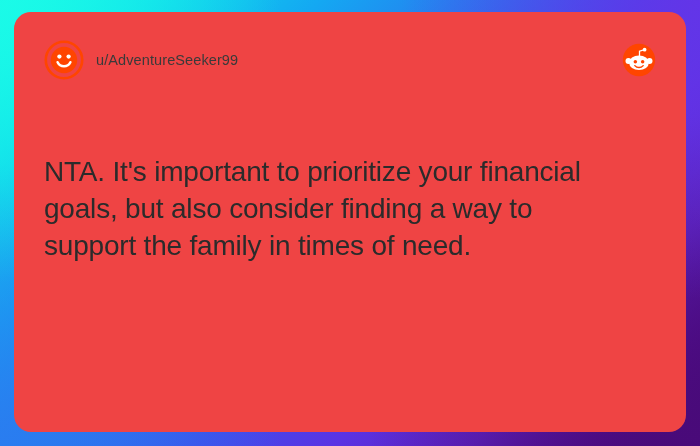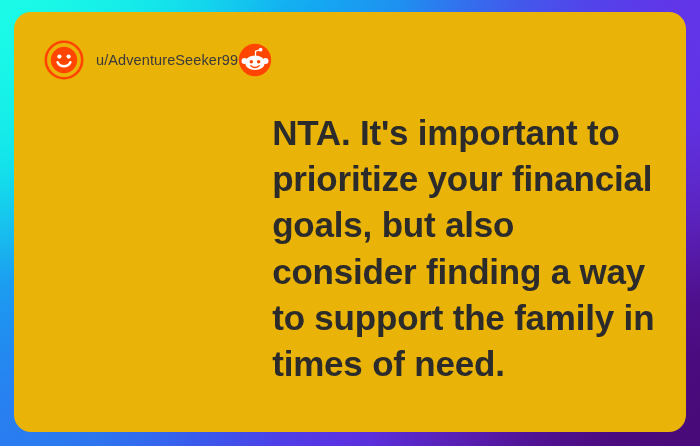--- a/index.html
+++ b/index.html
@@ -33,25 +33,25 @@
       radial-gradient(circle at 100% 0%, rgba(102,51,232,0.90) 0%, rgba(102,51,232,0) 36%),
       radial-gradient(circle at 0% 100%, rgba(43,123,240,0.85) 0%, rgba(43,123,240,0) 34%),
       radial-gradient(circle at 100% 100%, rgba(74,10,122,0.95) 0%, rgba(74,10,122,0) 40%);
     pointer-events:none;
   }
 
   .card {
     position:absolute;
     left:14px; top:12px;
     width:672px; height:420px;
-    background:#eab308;
+    background:#ef4444;
     border-radius:17px;
     padding:26px 30px 0 30px;
     display:flex;
-    flex-direction:row;
+    flex-direction:column;
   }
 
   
   .card-header {
     display:flex;
     align-items:center;
     height:44px;
     flex:0 0 auto;
   }
 
@@ -79,26 +79,26 @@
 
   
   .card-body {
     flex:1 1 auto;
     display:flex;
     align-items:flex-start;
     padding-top:72px;
   }
 
   .comment-text {
-    font-size:35px;
+    font-size:28px;
     line-height:1.32;
     color:#2B2B2B;
     letter-spacing:-0.2px;
     max-width:580px;
-    font-weight:700;
+    font-weight:400;
   }
 </style>
 </head>
 <body>
 
 <div class="bg-tint"></div>
 
 <div class="card">
 
   <div class="card-header">

